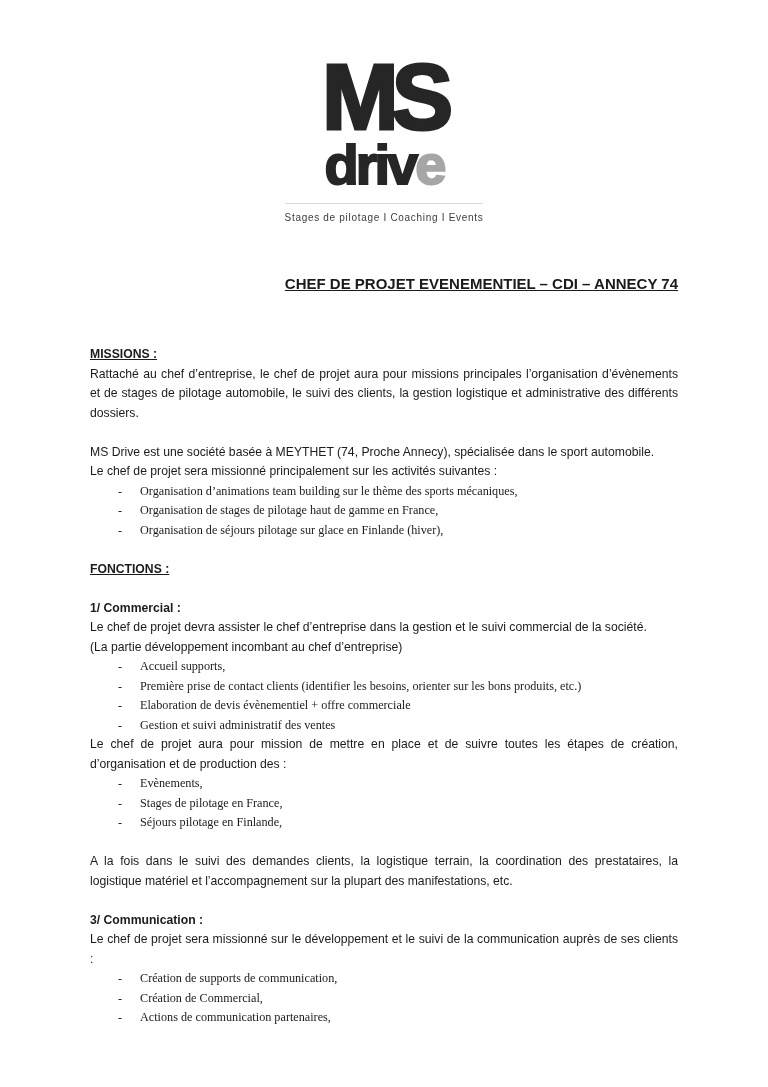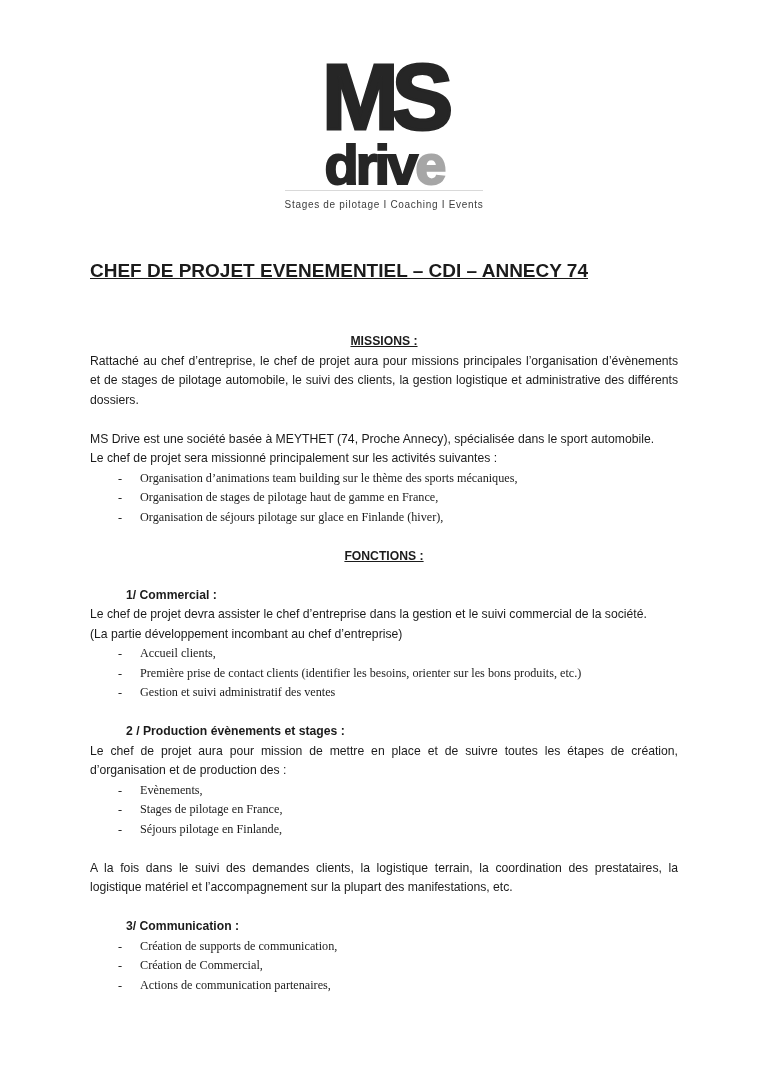--- a/index.html
+++ b/index.html
@@ -45,40 +45,39 @@
   }
   .logo-drive .drive-e {
     color: #a6a6a6;
     -webkit-text-stroke: 2px #a6a6a6;
   }
   .logo-tagline {
     display: inline-block;
     font-size: 10px;
     letter-spacing: 0.7px;
     color: #3c3c3c;
+    margin-top: 13px;
     border-top: 1px solid #d9d9d9;
     padding-top: 4px;
   }
 
   
   .doc-title {
-    text-align: left;
+    text-align: right;
     font-weight: bold;
-    font-size: 19px;
+    font-size: 15px;
     text-decoration: underline;
     margin: 46px 0 0 0;
   }
   .heading-underline {
     font-weight: bold;
     text-decoration: underline;
-    text-align: center;
   }
   .heading-bold {
     font-weight: bold;
-    margin-left: 36px;
   }
   .justify {
     text-align: justify;
   }
   .mt-blank { margin-top: 19.5px; }   
   .mt-section { margin-top: 52px; }   
   .bullets {
     list-style: none;
     margin: 0;
     padding: 0;
@@ -120,34 +119,35 @@
     <li>Organisation de stages de pilotage haut de gamme en France,</li>
     <li>Organisation de séjours pilotage sur glace en Finlande (hiver),</li>
   </ul>
 
   <div class="heading-underline mt-blank">FONCTIONS :</div>
 
   <div class="heading-bold mt-blank">1/ Commercial :</div>
   <div>Le chef de projet devra assister le chef d’entreprise dans la gestion et le suivi commercial de la société.</div>
   <div>(La partie développement incombant au chef d’entreprise)</div>
   <ul class="bullets">
-    <li>Accueil clients,</li>
+    <li>Accueil supports,</li>
     <li>Première prise de contact clients (identifier les besoins, orienter sur les bons produits, etc.)</li>
+    <li>Elaboration de devis évènementiel + offre commerciale</li>
     <li>Gestion et suivi administratif des ventes</li>
   </ul>
 
-  <div class="heading-bold mt-blank">2 / Production évènements et stages :</div>
   <div class="justify">Le chef de projet aura pour mission de mettre en place et de suivre toutes les étapes de création, d’organisation et de production des :</div>
   <ul class="bullets">
     <li>Evènements,</li>
     <li>Stages de pilotage en France,</li>
     <li>Séjours pilotage en Finlande,</li>
   </ul>
   <div class="justify mt-blank">A la fois dans le suivi des demandes clients, la logistique terrain, la coordination des prestataires, la logistique matériel et l’accompagnement sur la plupart des manifestations, etc.</div>
 
   <div class="heading-bold mt-blank">3/ Communication :</div>
+  <div class="justify">Le chef de projet sera missionné sur le développement et le suivi de la communication auprès de ses clients :</div>
   <ul class="bullets">
     <li>Création de supports de communication,</li>
     <li>Création de Commercial,</li>
     <li>Actions de communication partenaires,</li>
   </ul>
 
 </div>
 
 </body></html>

